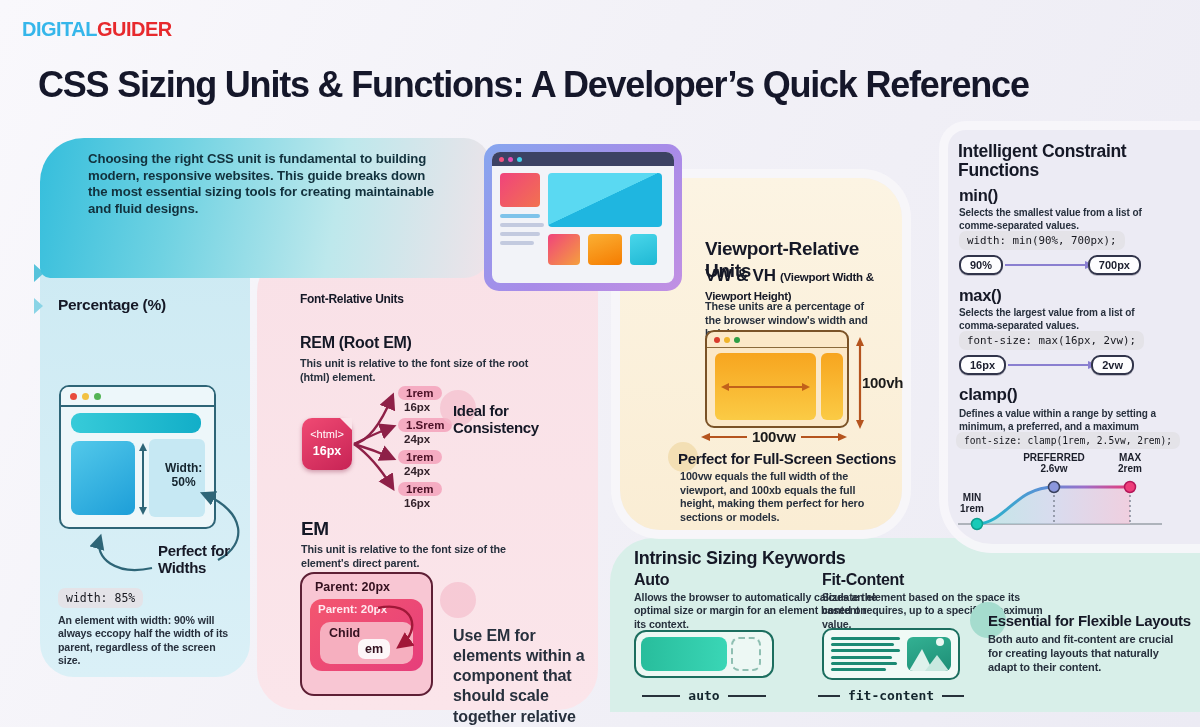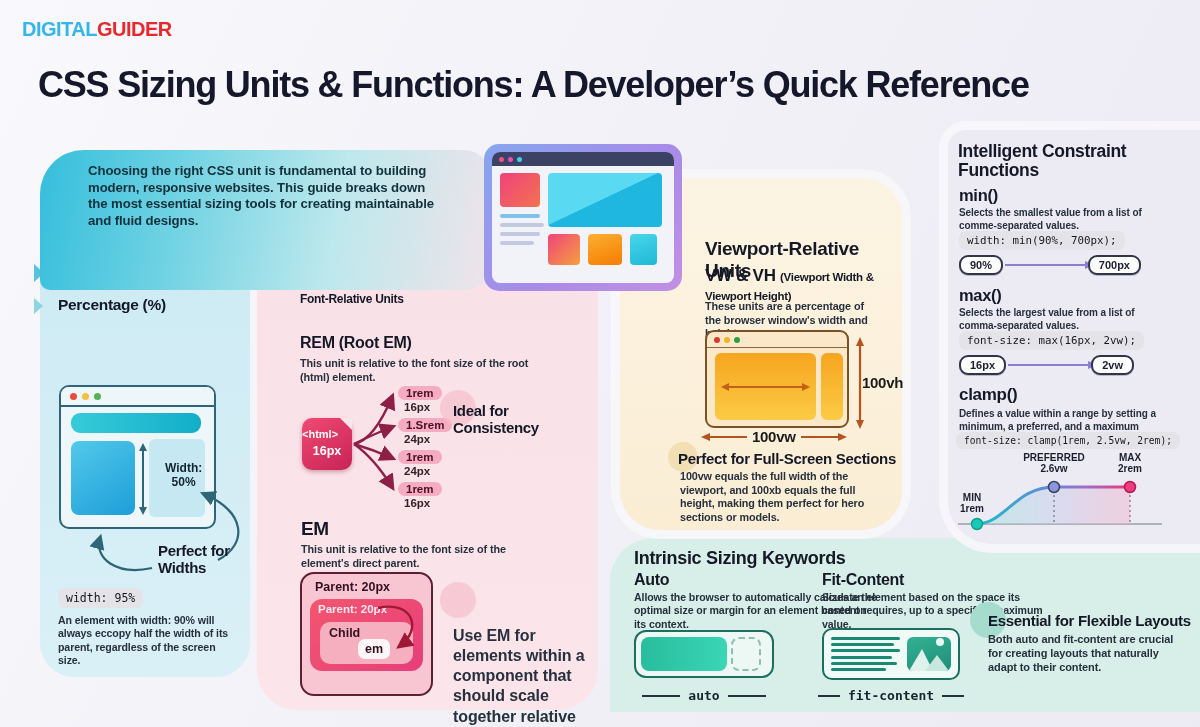--- a/index.html
+++ b/index.html
@@ -30,21 +30,21 @@
   svg{display:block}
 </style>
 </head>
 <body>
 
 <div class="abs" style="left:22px;top:18px;font-size:20px;font-weight:800;letter-spacing:-0.5px">
   <span style="color:#35B6EA">DIGITAL</span><span style="color:#E7292D">GUIDER</span>
 </div>
 <div class="abs h1" style="left:38px;top:64px">CSS Sizing Units &amp; Functions: A Developer’s Quick Reference</div>
 
-<div class="panel" style="left:40px;top:150px;width:450px;height:140px;border-radius:44px 26px 26px 10px;
+<div class="panel" style="left:40px;top:138px;width:450px;height:140px;border-radius:44px 26px 26px 10px;
      background:linear-gradient(100deg,#35BEDC 0%,#6FD2E2 30%,#BDE8EC 65%,#EFE3E9 100%);z-index:2">
   <div class="desc" style="position:absolute;left:48px;top:13px;width:352px;font-size:13.2px;color:#12313D">Choosing the right CSS unit is fundamental to building modern, responsive websites. This guide breaks down the most essential sizing tools for creating maintainable and fluid designs.</div>
 </div>
 
 <div class="abs" style="left:484px;top:144px;width:198px;height:147px;border-radius:15px;padding:8px;box-sizing:border-box;
      background:linear-gradient(135deg,#86A6EF,#A88BE8 55%,#C190E3);z-index:6">
   <div style="width:100%;height:100%;border-radius:8px;overflow:hidden;background:#F2F3F8;position:relative">
     <div style="height:14px;background:#3C4263;display:flex;align-items:center;gap:4px;padding-left:7px">
       <span class="dot" style="width:5px;height:5px;background:#F2527F"></span>
       <span class="dot" style="width:5px;height:5px;background:#E24FB5"></span>
@@ -95,34 +95,34 @@
     <defs>
       <marker id="ahd" markerWidth="8" markerHeight="8" refX="5" refY="3.5" orient="auto">
           <path d="M0,0L7,3.5L0,7Z" fill="#2E6577"></path>
         </marker>
     </defs>
     <path d="M96,88 C60,96 38,78 44,58" fill="none" stroke="#2E6577" stroke-width="2.2" marker-end="url(#ahd)"></path>
     <path d="M162,80 C192,64 190,32 148,14" fill="none" stroke="#2E6577" stroke-width="2.2" marker-end="url(#ahd)"></path>
   </svg>
   <div class="sec abs" style="left:118px;top:302px;font-size:15px;line-height:1.15">Perfect for Widths</div>
 
-  <div class="code abs" style="left:18px;top:348px;font-size:11.5px">width: 95%</div>
+  <div class="code abs" style="left:18px;top:348px;font-size:11.5px">width: 85%</div>
   <div class="desc abs" style="left:18px;top:374px;width:180px;font-size:10.6px">An element with width: 90% will always eccopy half the width of its parent, regardless of the screen size.</div>
 </div>
 
 <div class="panel" style="left:257px;top:252px;width:341px;height:458px;border-radius:40px;
      background:linear-gradient(180deg,#F9E1E7,#FBE5EA);z-index:1">
   <div class="sec abs" style="left:43px;top:40px;font-size:12px">Font-Relative Units</div>
   <div class="sec abs" style="left:43px;top:82px;font-size:16px">REM (Root EM)</div>
   <div class="desc abs" style="left:43px;top:105px;width:235px;font-size:10.8px">This unit is relative to the font size of the root (html) element.</div>
 
   <div class="abs" style="left:45px;top:166px;width:50px;height:52px;border-radius:10px;
        background:linear-gradient(145deg,#F04A73,#C72355);box-shadow:0 2px 4px rgba(130,20,60,.35)">
     <div class="abs" style="right:0;top:0;width:0;height:0;border-left:12px solid transparent;border-top:12px solid #FBE5EA;"></div>
-    <div class="abs" style="left:0;top:10px;width:50px;text-align:left;font-weight:700;font-size:11px;color:#FFF">&lt;html&gt;</div>
+    <div class="abs" style="left:0;top:10px;width:50px;text-align:center;font-weight:400;font-size:11px;color:#FFF">&lt;html&gt;</div>
     <div class="abs" style="left:0;top:26px;width:50px;text-align:center;font-weight:800;font-size:12.5px;color:#FFF">16px</div>
   </div>
 
   <svg class="abs" style="left:95px;top:134px" width="46" height="112">
     <defs>
       <marker id="ahr" markerWidth="8" markerHeight="8" refX="5" refY="3.5" orient="auto">
           <path d="M0,0L7,3.5L0,7Z" fill="#8E2047"></path>
         </marker>
     </defs>
     <path d="M2,58 Q22,54 40,11" fill="none" stroke="#8E2047" stroke-width="2.4" marker-end="url(#ahr)"></path>

